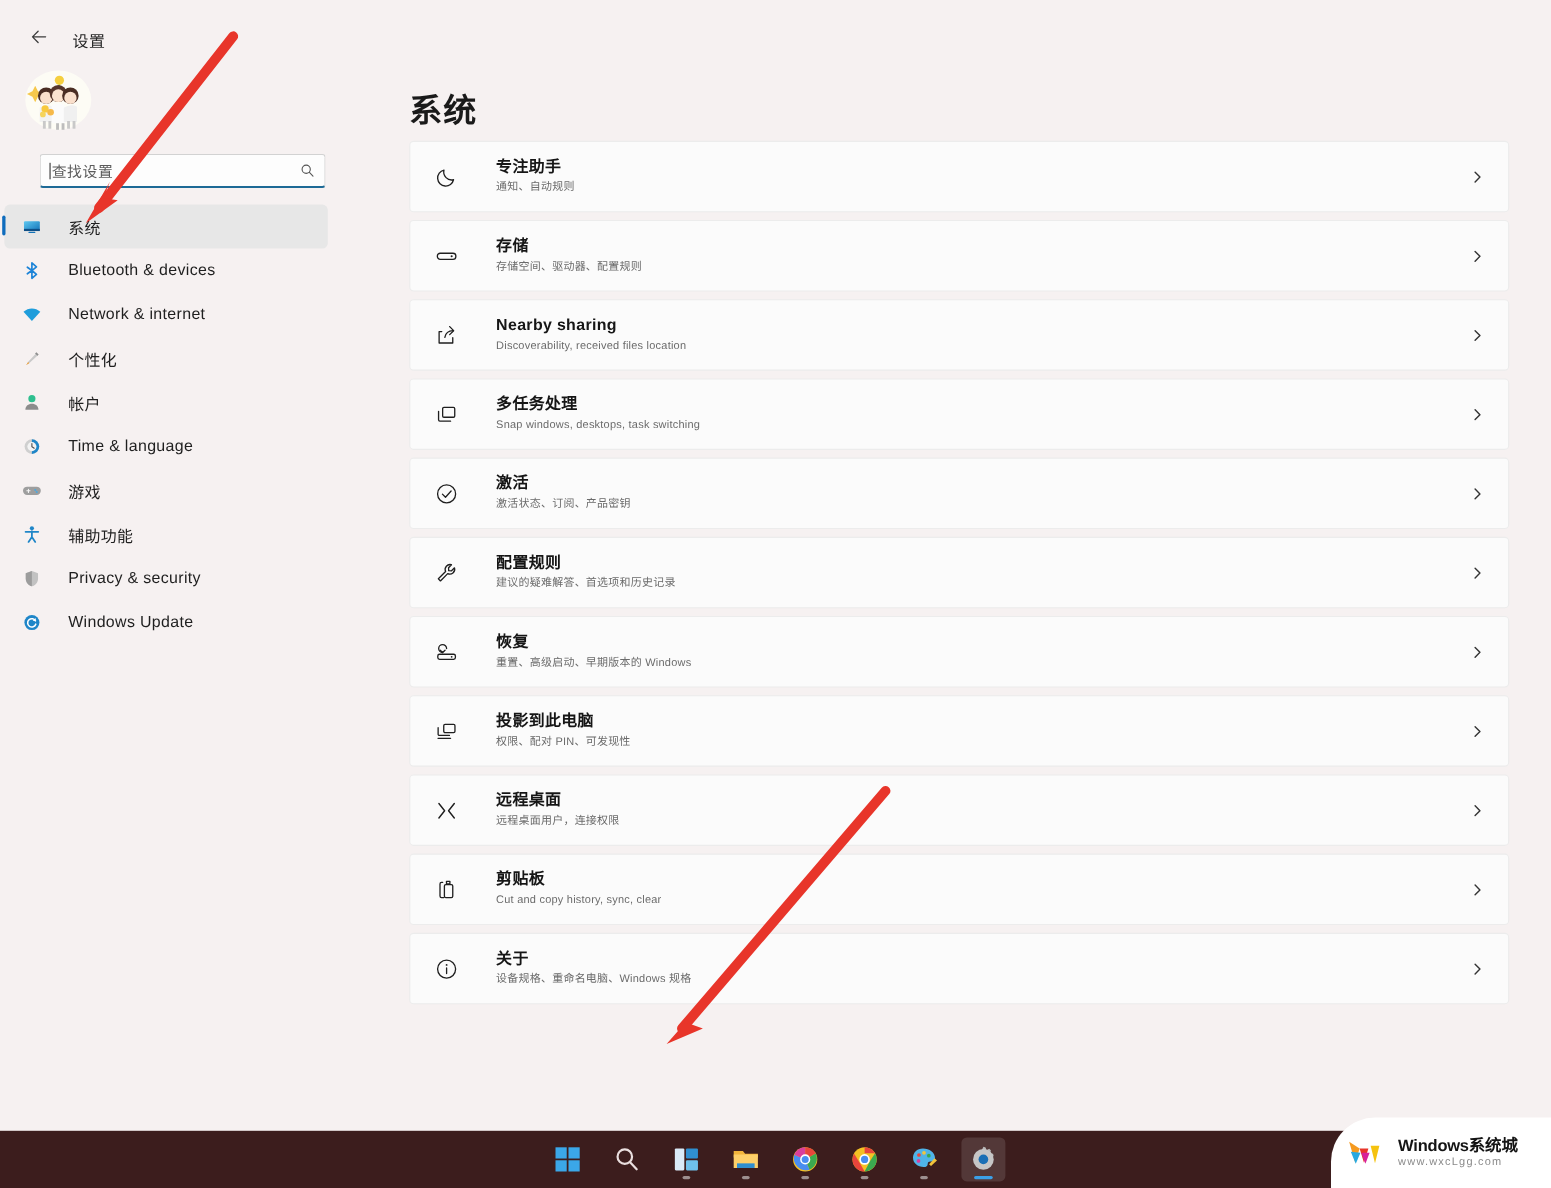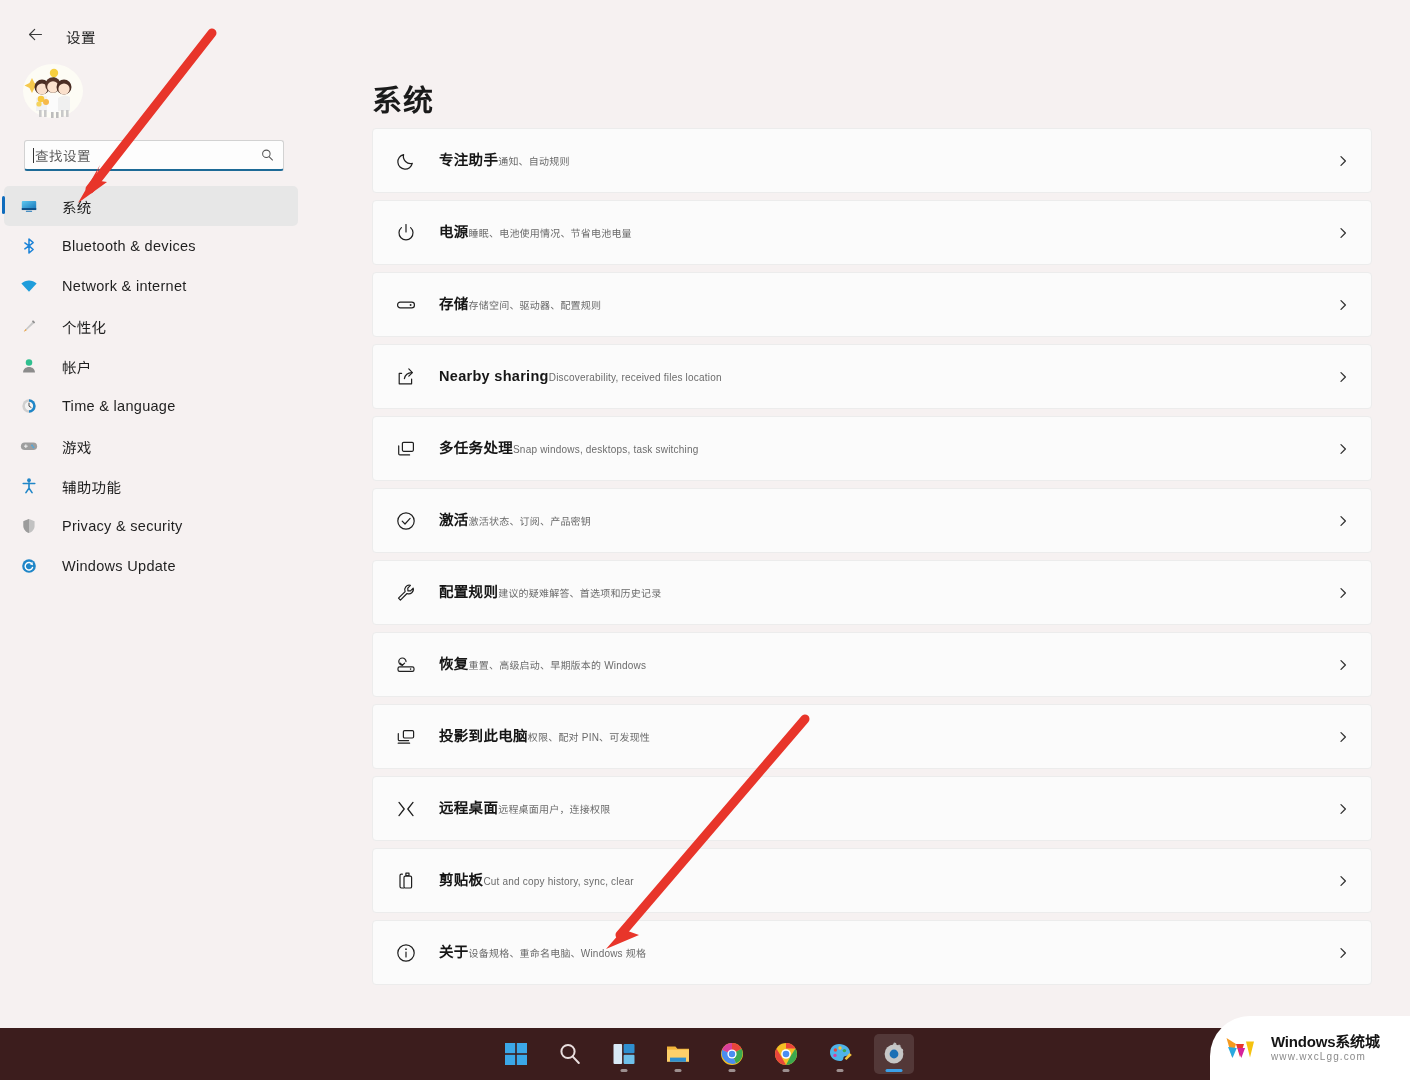--- a/index.html
+++ b/index.html
@@ -14,21 +14,21 @@
   .titlebar{ position:absolute; left:0; top:12px; width:1410px; height:48px; display:flex; align-items:center; }
   .back-btn{ width:38px; height:32px; margin-left:16px; display:flex; align-items:center; justify-content:center;
              border-radius:4px; color:#3b3b3b; }
   .back-btn svg{ width:17px; height:17px; }
   .win-title{ margin-left:12px; font-size:14.5px; color:#262626; letter-spacing:.5px; }
 
   
   .sidebar{ position:absolute; left:0; top:48px; width:310px; height:980px; }
   .avatar{ position:absolute; left:18px; top:10px; width:70px; height:62px;
            display:flex; align-items:center; justify-content:center; overflow:hidden; }
-  .search-wrap{ position:absolute; left:24px; top:92px; width:260px; height:31px; }
+  .search-wrap{ position:absolute; left:36px; top:92px; width:260px; height:31px; }
   .search-box{ width:100%; height:100%; background:#fdfdfd; border:1px solid #d2d2d2;
                border-bottom:2px solid #1d6a96; border-radius:3px;
                display:flex; align-items:center; padding:0 8px; position:relative; }
   .caret{ width:1px; height:15px; background:#333; margin-right:1px; }
   .search-ph{ font-size:13.5px; color:#5c5c5c; letter-spacing:.5px; }
   .search-ico{ position:absolute; right:9px; top:50%; transform:translateY(-50%); color:#555; }
   .search-ico svg{ width:13px; height:13px; display:block; }
 
   .nav{ position:absolute; left:0; top:138px; width:310px; }
   .nav-item{ position:relative; height:40px; display:flex; align-items:center;
@@ -44,21 +44,21 @@
   .content{ position:absolute; left:310px; top:48px; width:1100px; height:980px; }
   .page-title{ position:absolute; left:62px; top:28px; font-size:30px; font-weight:600;
                color:#1a1a1a; letter-spacing:1px; }
 
   .cards{ position:absolute; left:62px; top:80px; width:1000px; }
   .card{ position:relative; height:65px; background:#fbfbfb; border:1px solid #ececec;
          border-radius:4px; margin-bottom:7px; display:flex; align-items:center; }
   .card-ico{ width:34px; margin-left:16px; display:flex; align-items:center; justify-content:center; flex:none;
              color:#1f1f1f; }
   .card-ico svg{ width:22px; height:22px; display:block; }
-  .card-text{ margin-left:16px; display:flex; justify-content:center;align-items:center; }
+  .card-text{ margin-left:28px; display:flex; flex-direction:column; justify-content:center; }
   .card-title{ font-size:14.5px; color:#161616; font-weight:600; letter-spacing:.3px; line-height:1.35; }
   .card-sub{ font-size:10px; color:#6b6b6b; letter-spacing:.2px; line-height:1.5; margin-top:1px; }
   .card-chev{ position:absolute; right:22px; top:50%; transform:translateY(-50%); color:#343434; }
   .card-chev svg{ width:12px; height:12px; display:block; }
 
   
   .taskbar{ position:absolute; left:0; bottom:0; width:1410px; height:52px; background:#3c1d1d; }
   .tb-center{ position:absolute; left:50%; transform:translateX(-50%); top:0; height:52px;
               display:flex; align-items:center; gap:14px; }
   .tb-btn{ width:40px; height:40px; border-radius:5px; display:flex; align-items:center;
@@ -278,37 +278,20 @@
           <span class="card-title">专注助手</span>
           <span class="card-sub">通知、自动规则</span>
         </span>
         <span class="card-chev">
           <svg viewBox="0 0 12 12" fill="none" stroke="currentColor" stroke-width="1.3">
             <path d="M4 1.6L8.4 6 4 10.4" stroke-linecap="round" stroke-linejoin="round"></path>
             </svg>
         </span>
       </div>
 
-      <div class="card">
-        <span class="card-ico">
-          <svg viewBox="0 0 22 22" fill="none" stroke="currentColor" stroke-width="1.2">
-            <path d="M6.4 5.6a7 7 0 1 0 9.2 0" stroke-linecap="round"></path>
-            <path d="M11 2.6v7.4" stroke-linecap="round"></path>
-          </svg>
-        </span>
-        <span class="card-text">
-          <span class="card-title">电源</span>
-          <span class="card-sub">睡眠、电池使用情况、节省电池电量</span>
-        </span>
-        <span class="card-chev">
-          <svg viewBox="0 0 12 12" fill="none" stroke="currentColor" stroke-width="1.3">
-            <path d="M4 1.6L8.4 6 4 10.4" stroke-linecap="round" stroke-linejoin="round"></path>
-            </svg>
-        </span>
-      </div>
 
       <div class="card">
         <span class="card-ico">
           <svg viewBox="0 0 22 22" fill="none" stroke="currentColor" stroke-width="1.2">
             <rect x="2.6" y="8.2" width="16.8" height="5.6" rx="2.6"></rect>
             <circle cx="15.6" cy="11" r=".95" fill="currentColor" stroke="none"></circle>
           </svg>
         </span>
         <span class="card-text">
           <span class="card-title">存储</span>

